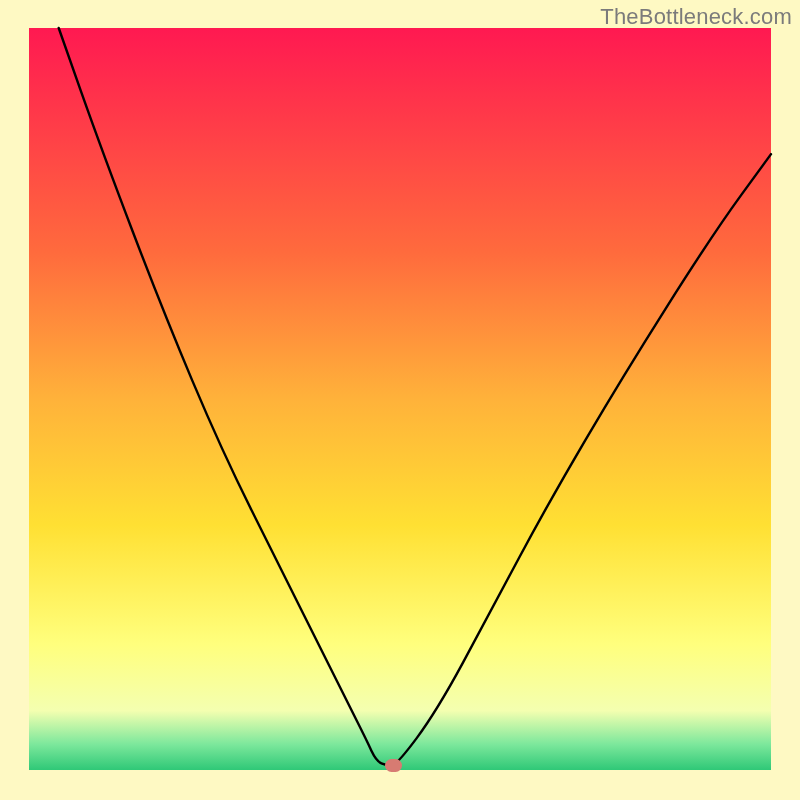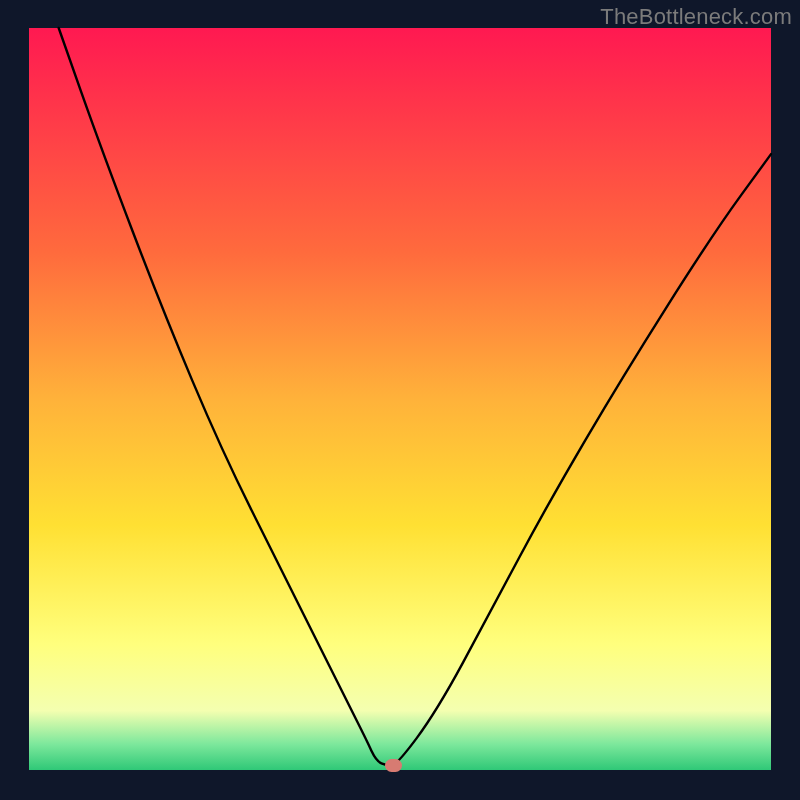--- a/index.html
+++ b/index.html
@@ -7,21 +7,21 @@
     padding: 0;
     width: 800px;
     height: 800px;
     overflow: hidden;
     font-family: Arial, Helvetica, sans-serif;
   }
   .chart-container {
     position: relative;
     width: 800px;
     height: 800px;
-    background: #0f172a;
+    background: #fef9c3;
   }
   .plot-area {
     position: absolute;
     left: 29px;
     top: 28px;
     width: 742px;
     height: 742px;
     
     background: linear-gradient(
       to bottom,

